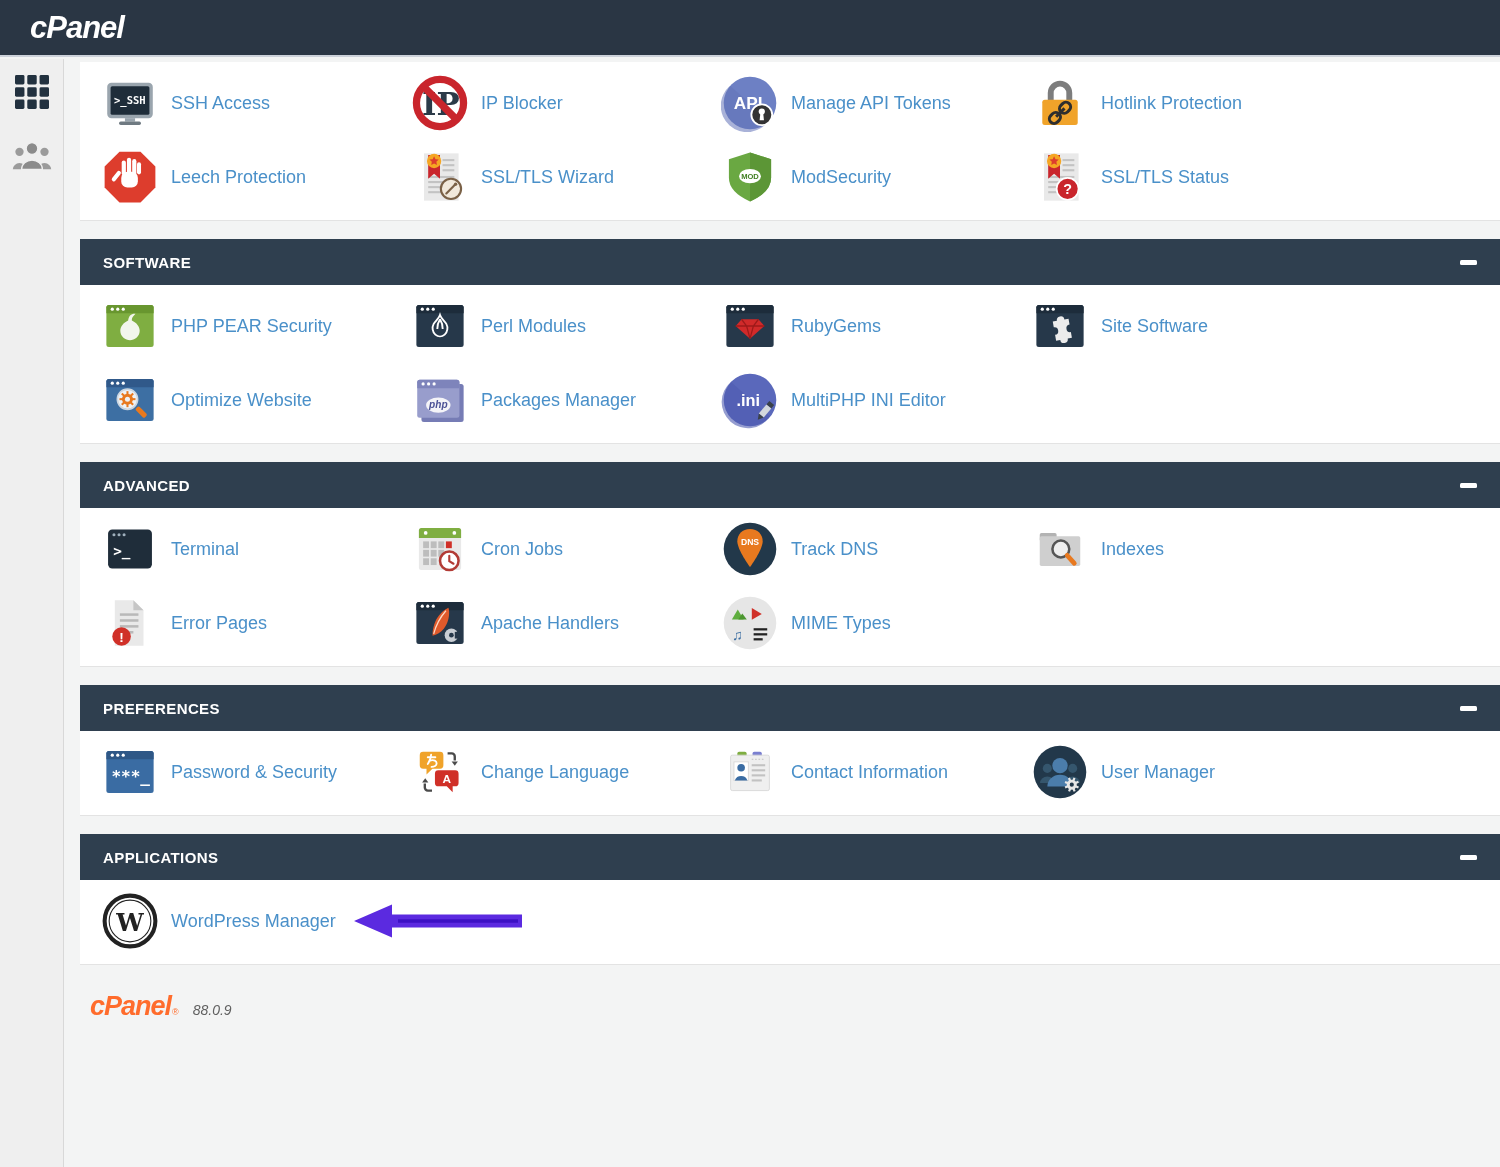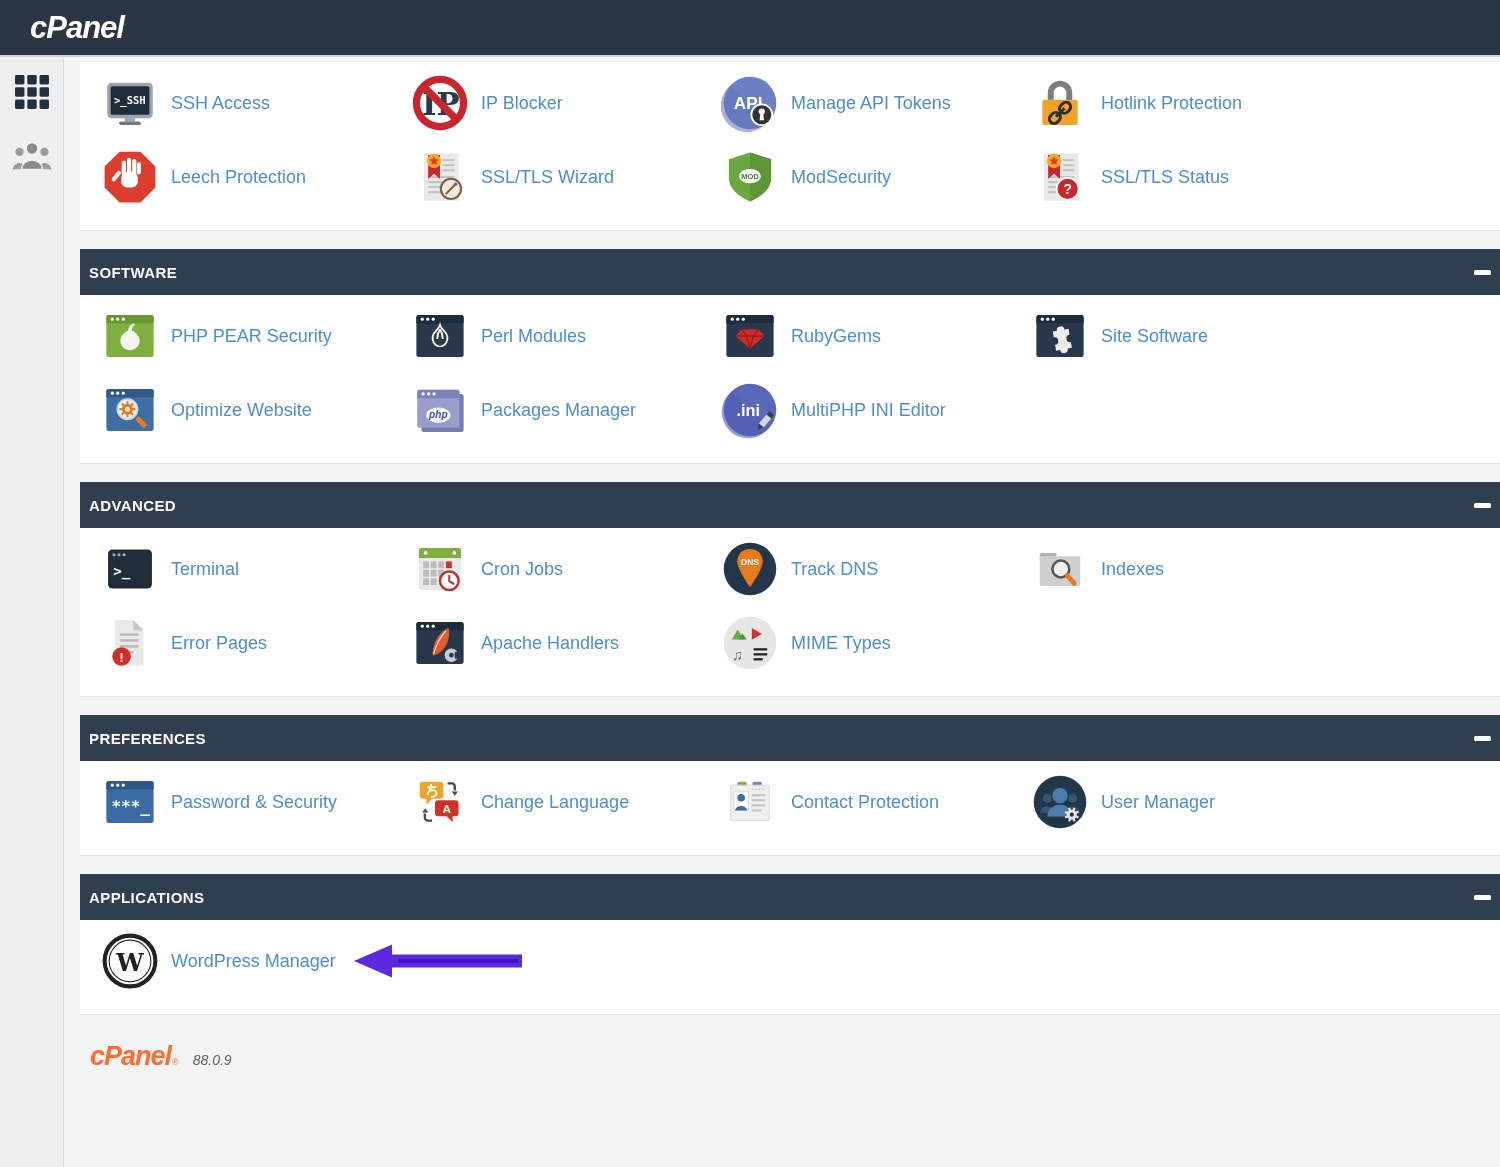--- a/index.html
+++ b/index.html
@@ -24,27 +24,27 @@
     background:#efefef; border-right:1px solid #d8d8d8;
     display:flex; flex-direction:column; align-items:center;
     padding-top:12px; gap:22px;
   }
   .side-btn { width:42px; height:42px; display:flex; align-items:center; justify-content:center; cursor:pointer; }
   main#main { position:absolute; top:59px; left:80px; width:1420px; }
   main { padding-top:3px; }
   .bar {
     height:46px; background:#2f3f4f;
     display:flex; align-items:center; justify-content:space-between;
-    padding:0 9px;
+    padding:0 23px;
   }
   .bar-title { color:#fff; font-size:15px; font-weight:600; letter-spacing:.4px; }
   .minus { width:17px; height:5px; background:#fff; border-radius:1.5px; cursor:pointer; }
   .panel {
     background:#fff; border-bottom:1px solid #e3e3e3;
-    padding:4px 0 16px 20px; margin-bottom:18px;
+    padding:4px 0 6px 20px; margin-bottom:18px;
   }
   .grid {
     display:grid; grid-template-columns:repeat(4, 310px);
     grid-auto-rows:74px; align-items:center;
   }
   .item { display:flex; align-items:center; text-decoration:none; cursor:pointer; }
   .ic { width:60px; height:60px; flex:0 0 60px; display:flex; align-items:center; justify-content:center; }
   .lb { margin-left:11px; font-size:18px; color:#4a90c9; white-space:nowrap; }
   .arrow { margin-left:16px; display:flex; align-items:center; }
   footer#pagefooter { margin:26px 0 0 10px; display:flex; align-items:baseline; }
@@ -514,21 +514,21 @@
                     <line x1="34" y1="42" x2="46" y2="42"></line>
                   </g>
                   <g stroke="#cccccc" stroke-width="1.5">
                     <line x1="34" y1="17" x2="36" y2="17"></line>
                     <line x1="38" y1="17" x2="40" y2="17"></line>
                     <line x1="42" y1="17" x2="44" y2="17"></line>
                     <line x1="46" y1="17" x2="48" y2="17"></line>
                   </g>
                 </svg>
               </span>
-              <span class="lb">Contact Protection</span>
+              <span class="lb">Contact Information</span>
             </a>
             <a class="item" href="#">
               <span class="ic">
                 <svg width="58" height="58" viewBox="0 0 64 64">
                   <circle cx="32" cy="32" r="29" fill="#22384a"></circle>
                   <g fill="#35566d">
                     <circle cx="18" cy="28" r="5"></circle>
                     <path d="M10 44 a8 7 0 0 1 16 0 z"></path>
                     <circle cx="46" cy="28" r="5"></circle>
                     <path d="M38 44 a8 7 0 0 1 16 0 z"></path>

